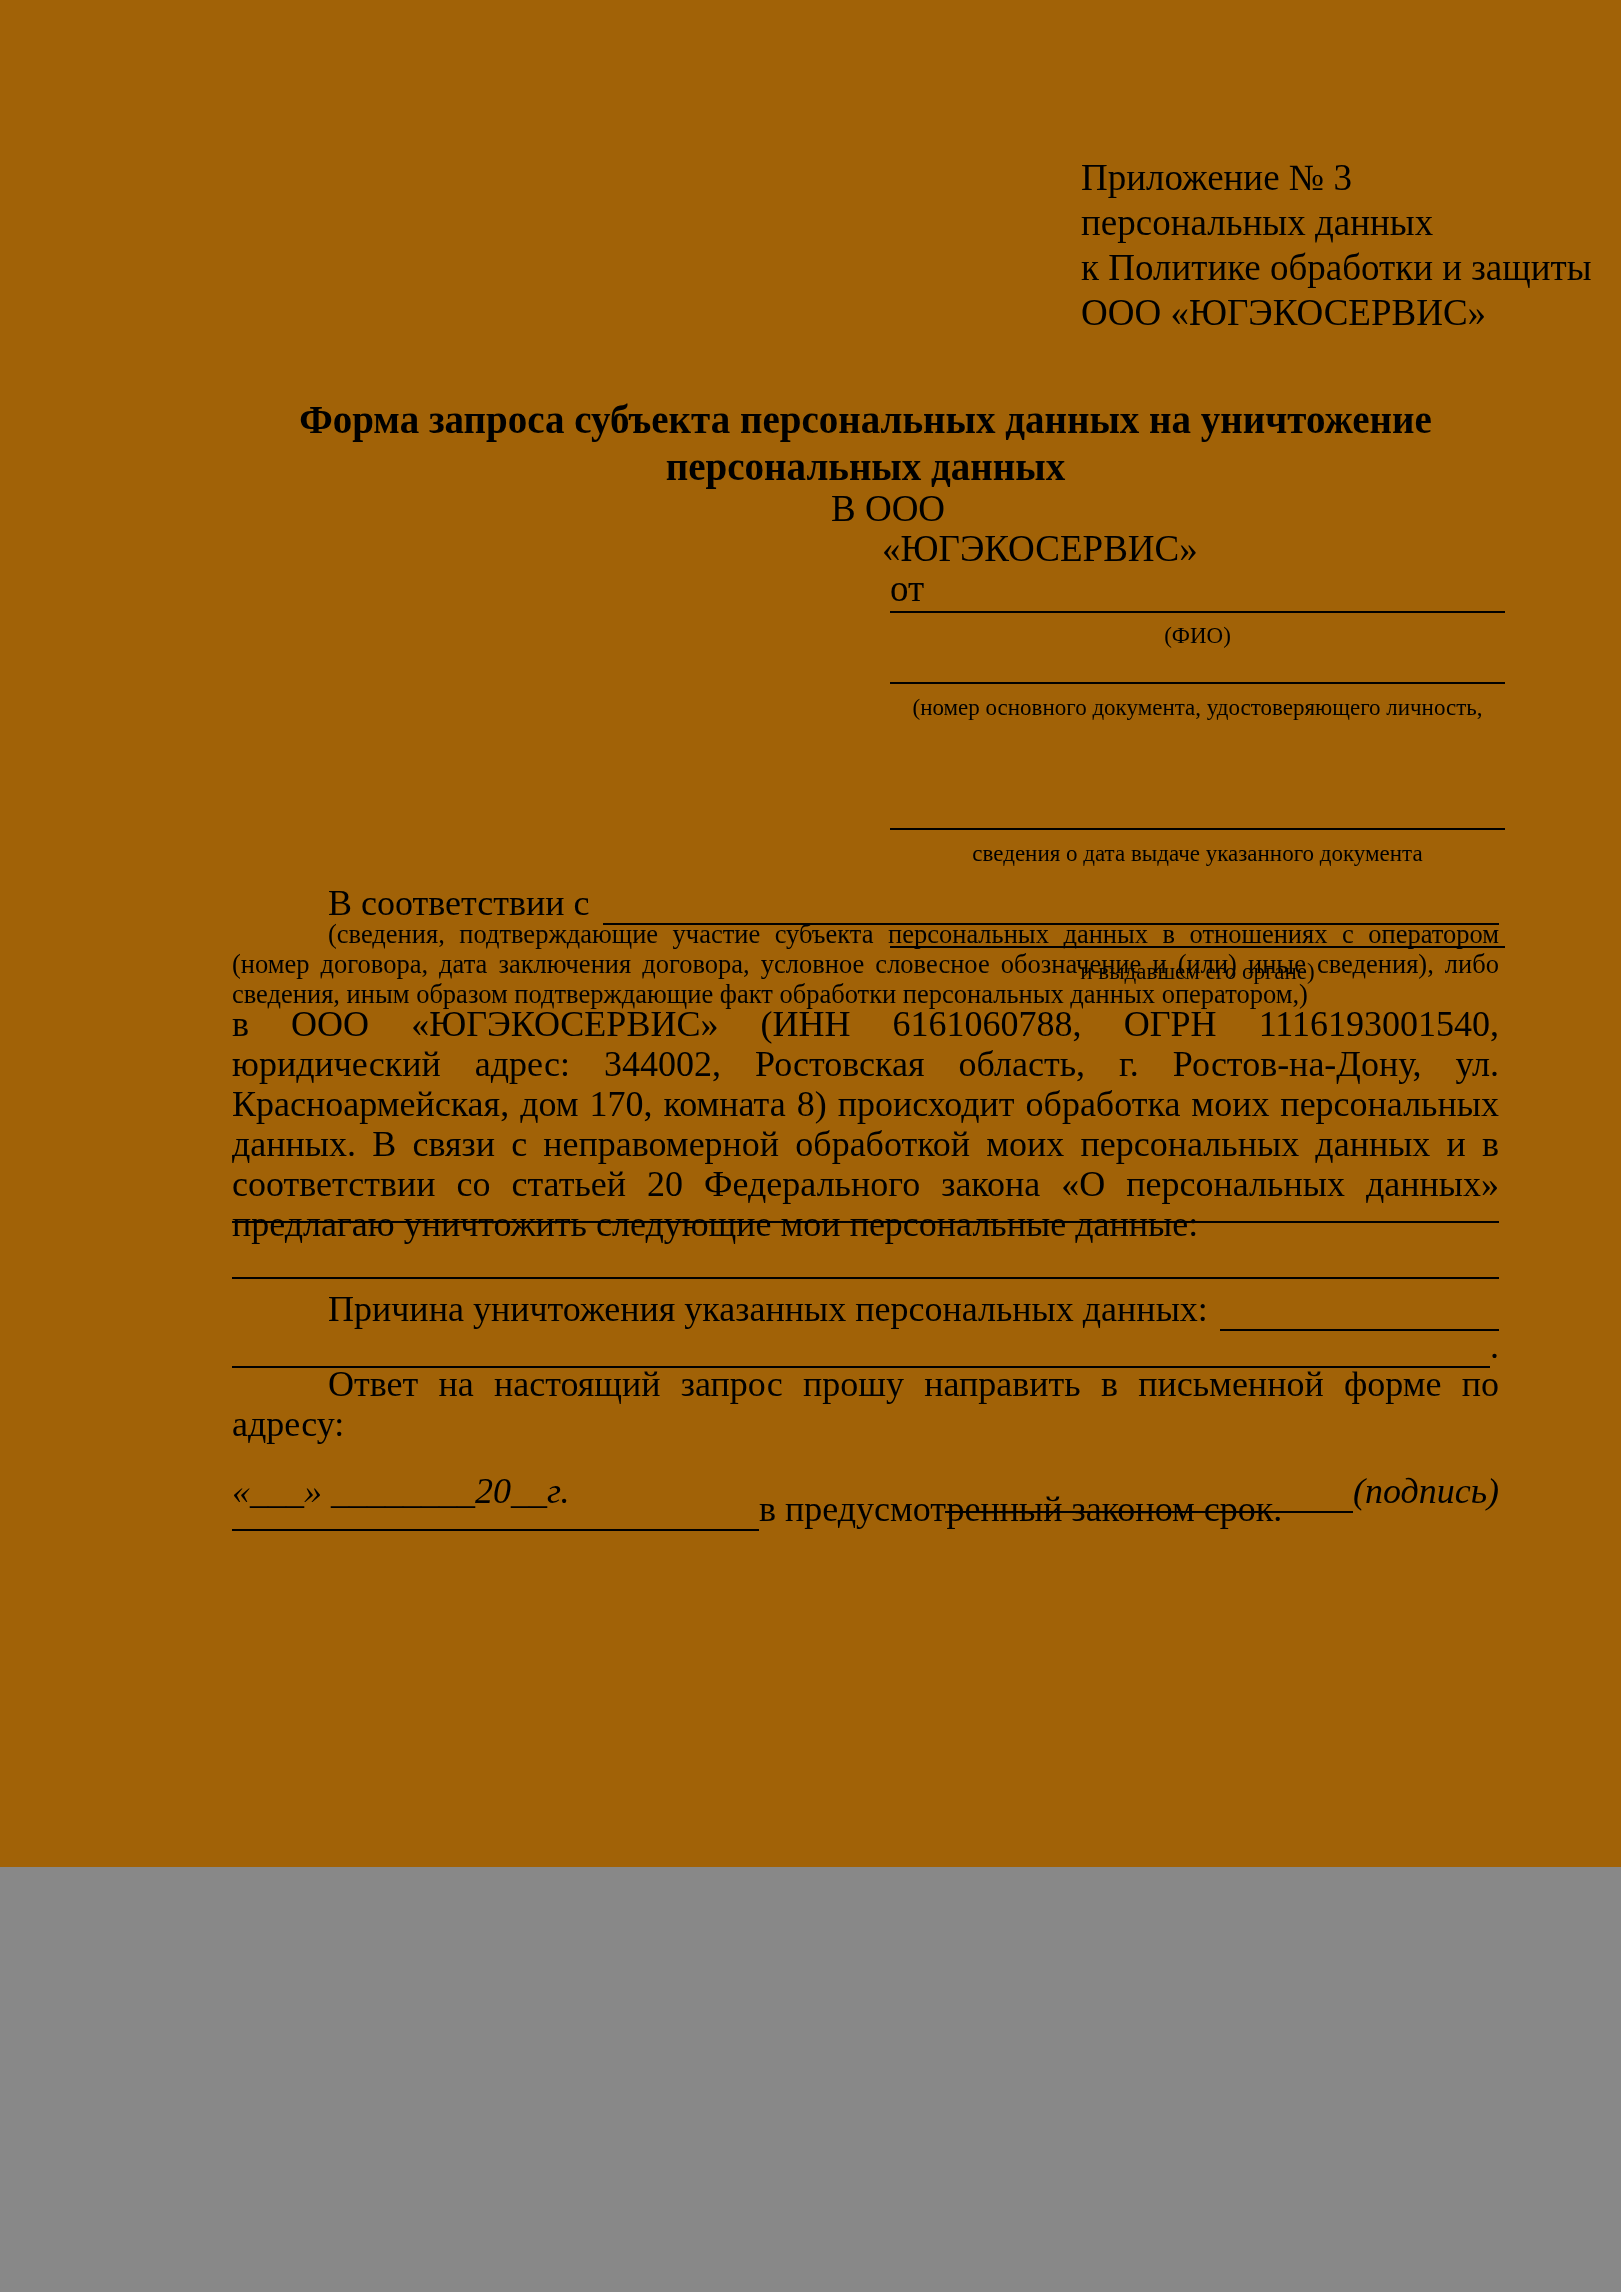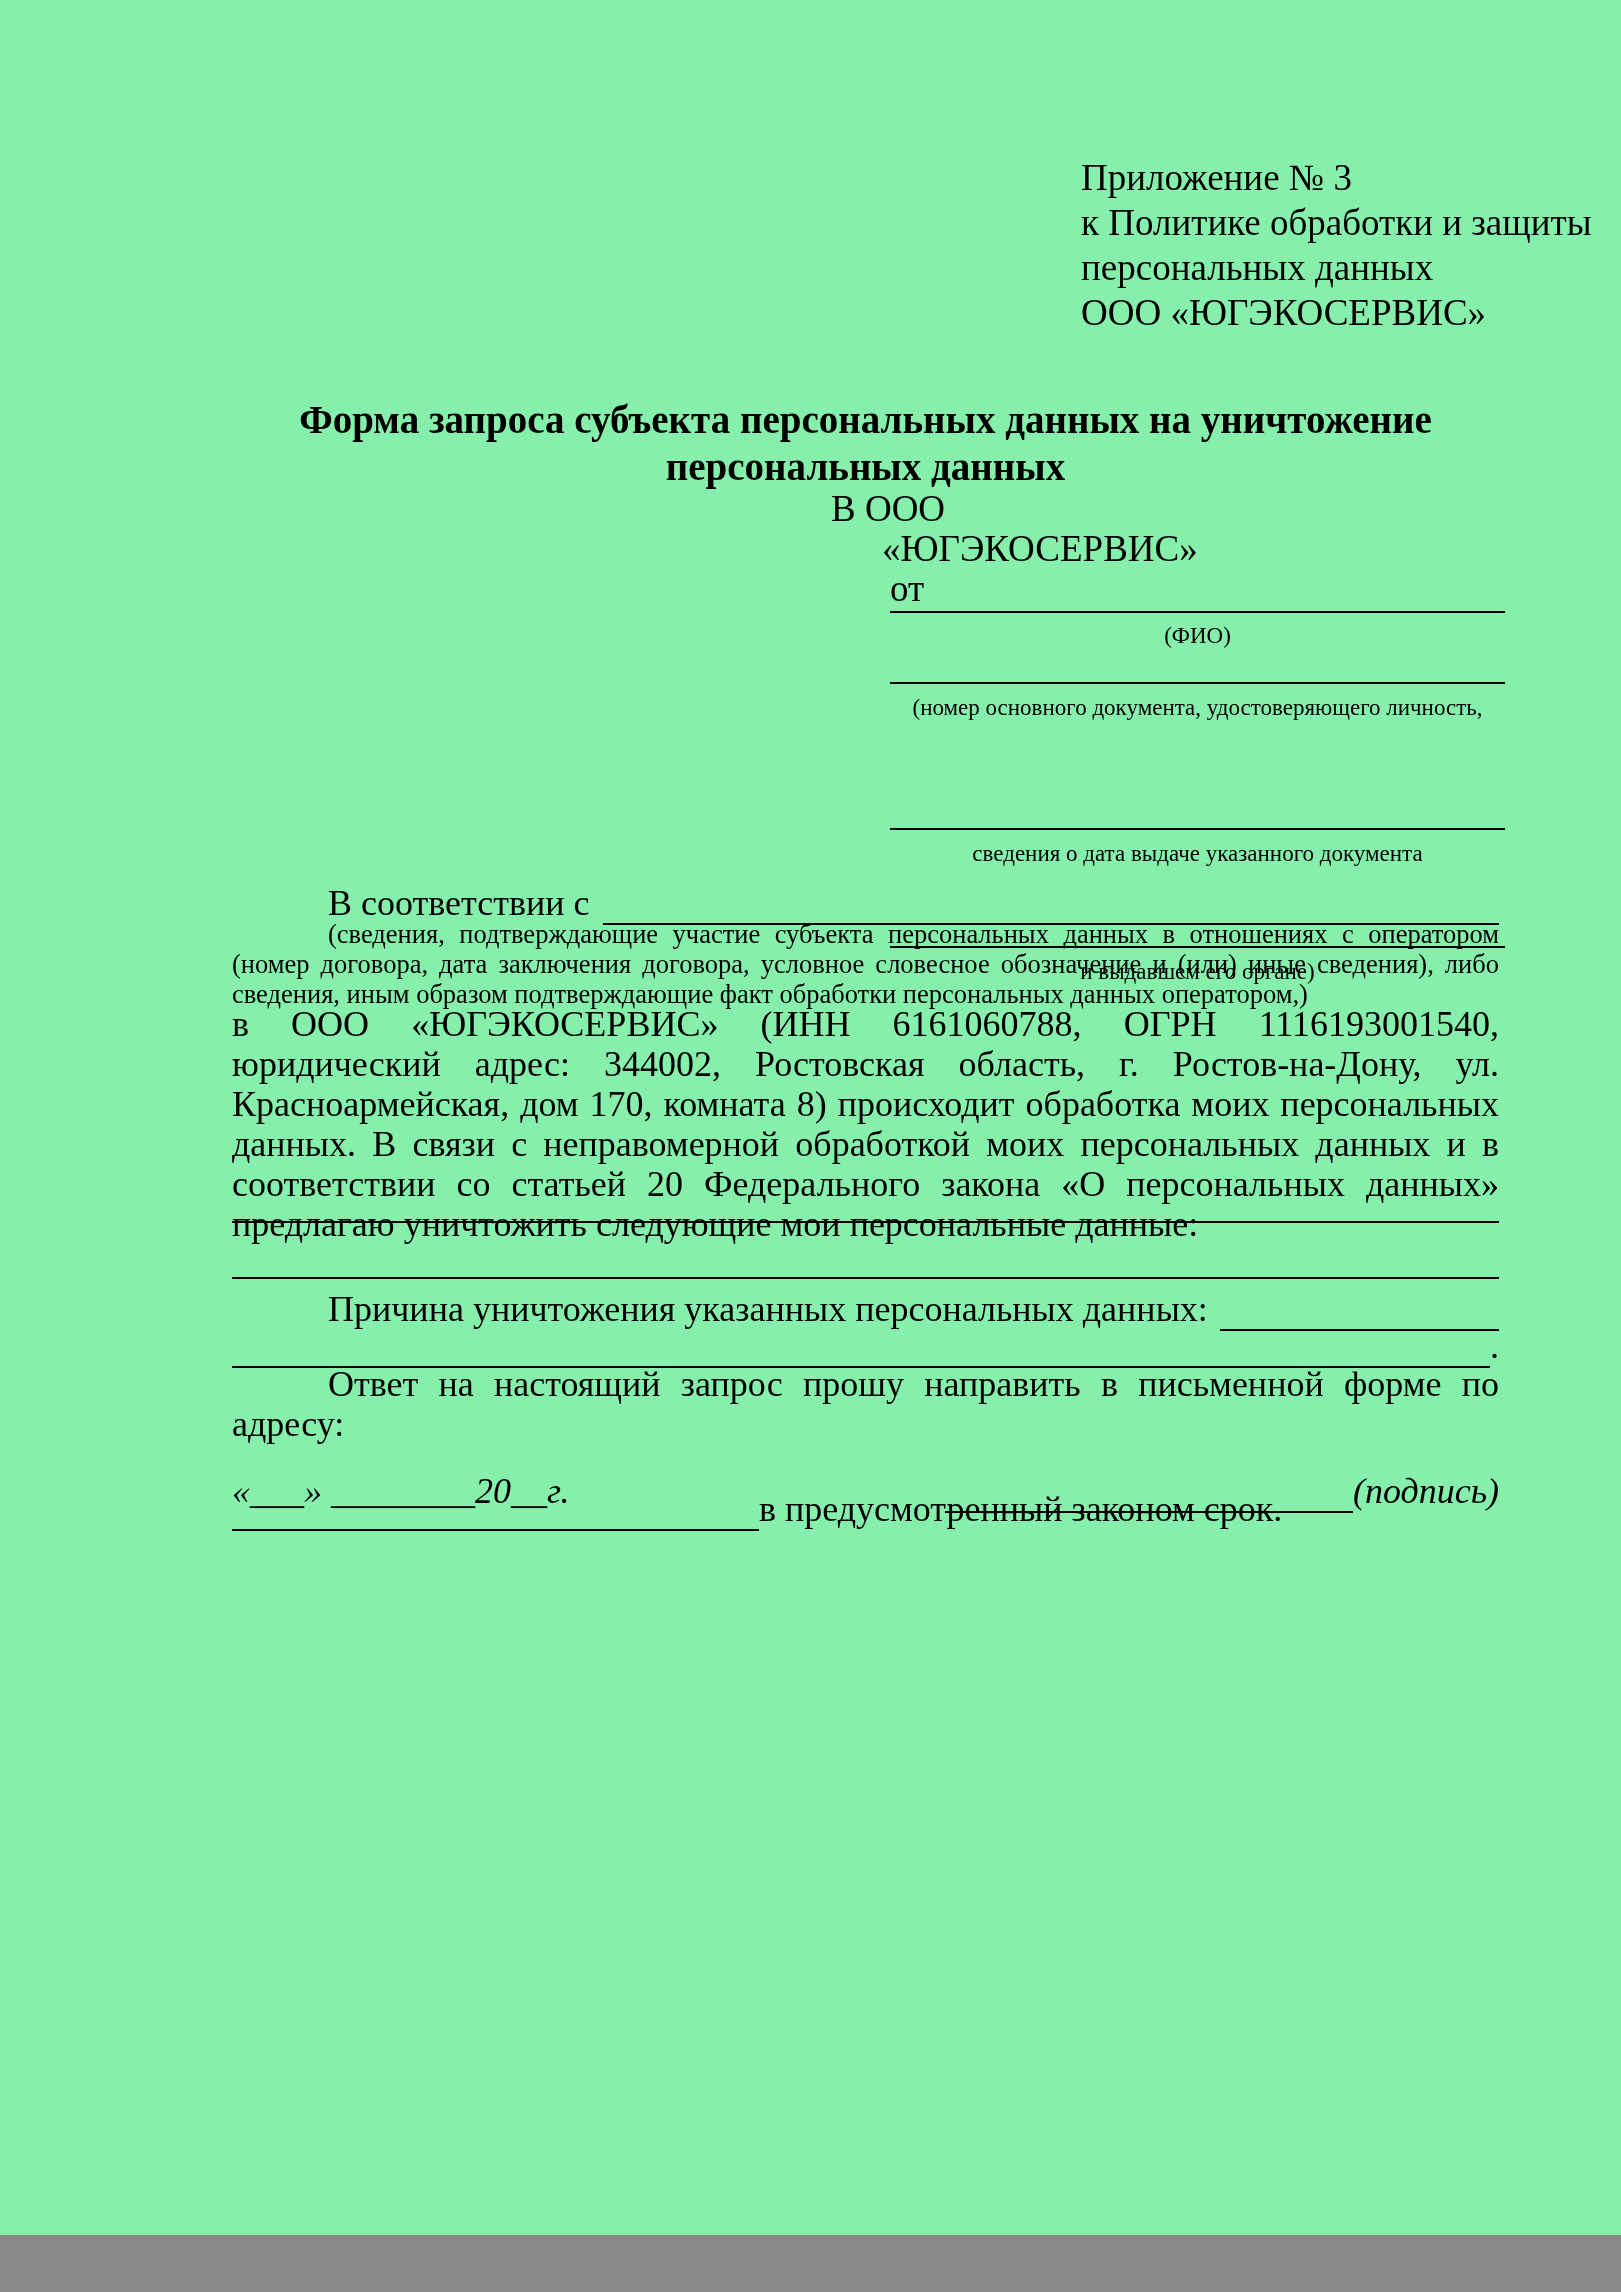--- a/index.html
+++ b/index.html
@@ -1,21 +1,21 @@
 <!DOCTYPE html>
 <html><head>
 <meta charset="utf-8">
 <style>
   html, body { margin: 0; padding: 0; background: #888; }
   .page {
     position: relative;
     width: 1621px;
-    height: 2235px;
+    height: 1867px;
     margin: 0 auto;
-    background: #86efac;
+    background: #a16207;
     color: #000000;
     font-family: "Liberation Serif", "DejaVu Serif", serif;
     overflow: hidden;
   }
   .abs { position: absolute; }
 
   
   .annex { left: 1081px; top: 155px; font-size: 37px; line-height: 45px; white-space: nowrap; }
 
   
@@ -56,22 +56,22 @@
   .sigrow .spacer { flex: 1 1 auto; }
   .sign-line { width: 408px; border-bottom: 2.9px solid #000; height: 9.8px; }
 </style>
 </head>
 <body>
 
 <div class="page">
 
   <div class="abs annex">
     <div>Приложение № 3</div>
+    <div>персональных данных</div>
     <div>к Политике обработки и защиты</div>
-    <div>персональных данных</div>
     <div>ООО «ЮГЭКОСЕРВИС»</div>
   </div>
 
   <div class="abs title">Форма запроса субъекта персональных данных на уничтожение персональных данных</div>
 
   <div class="abs t38" style="left:831px; top:487px;">В ООО</div>
   <div class="abs t38" style="left:882px; top:527px;">«ЮГЭКОСЕРВИС»</div>
   <div class="abs t38" style="left:890px; top:567px;">от</div>
 
   <div class="abs fline" style="top:611px;"></div>

